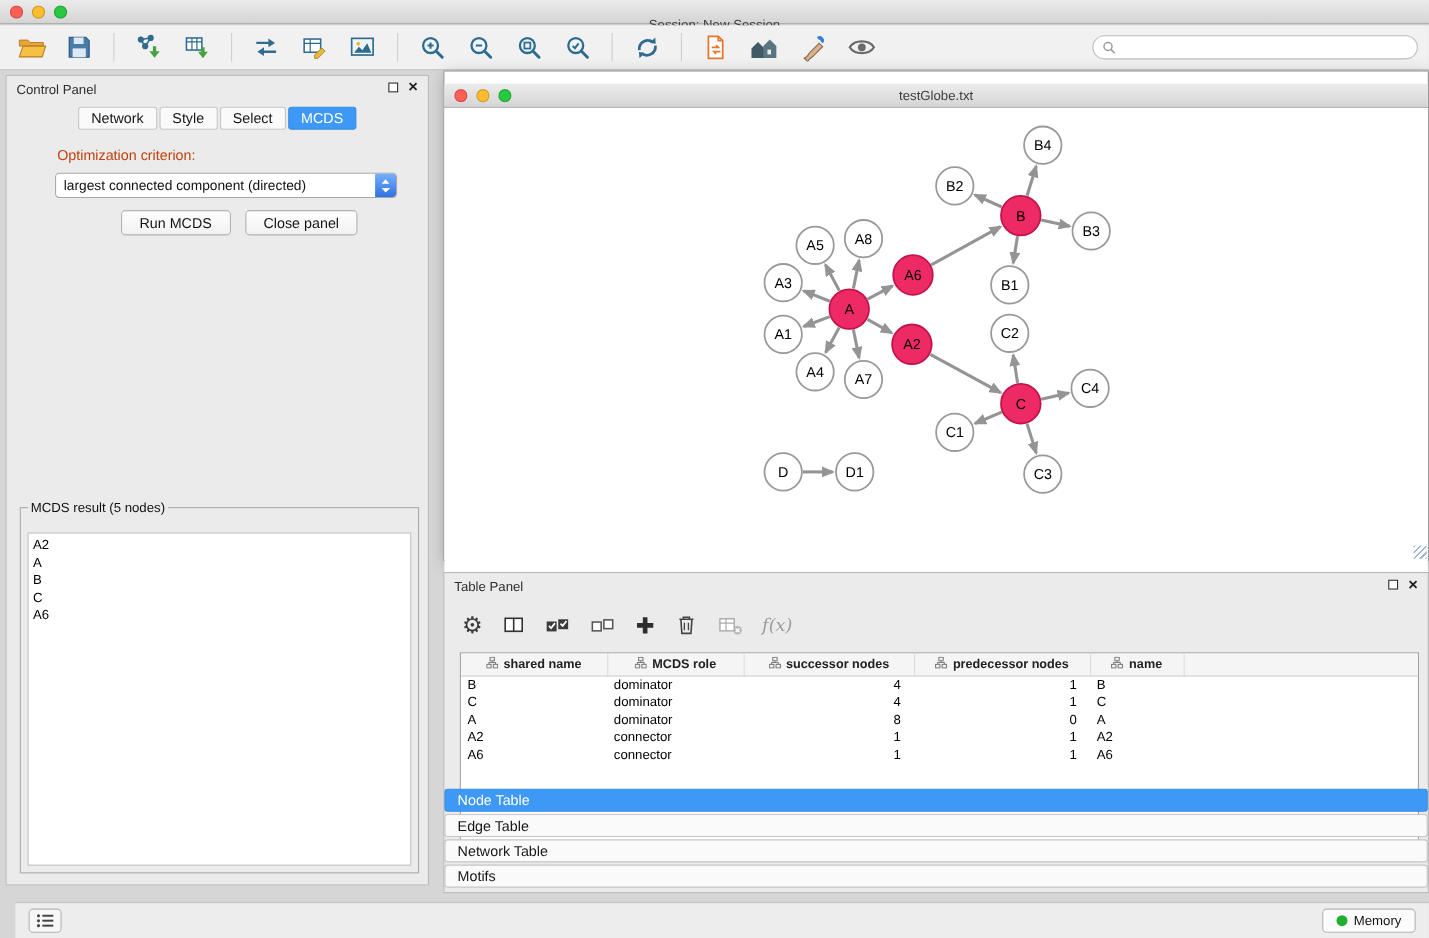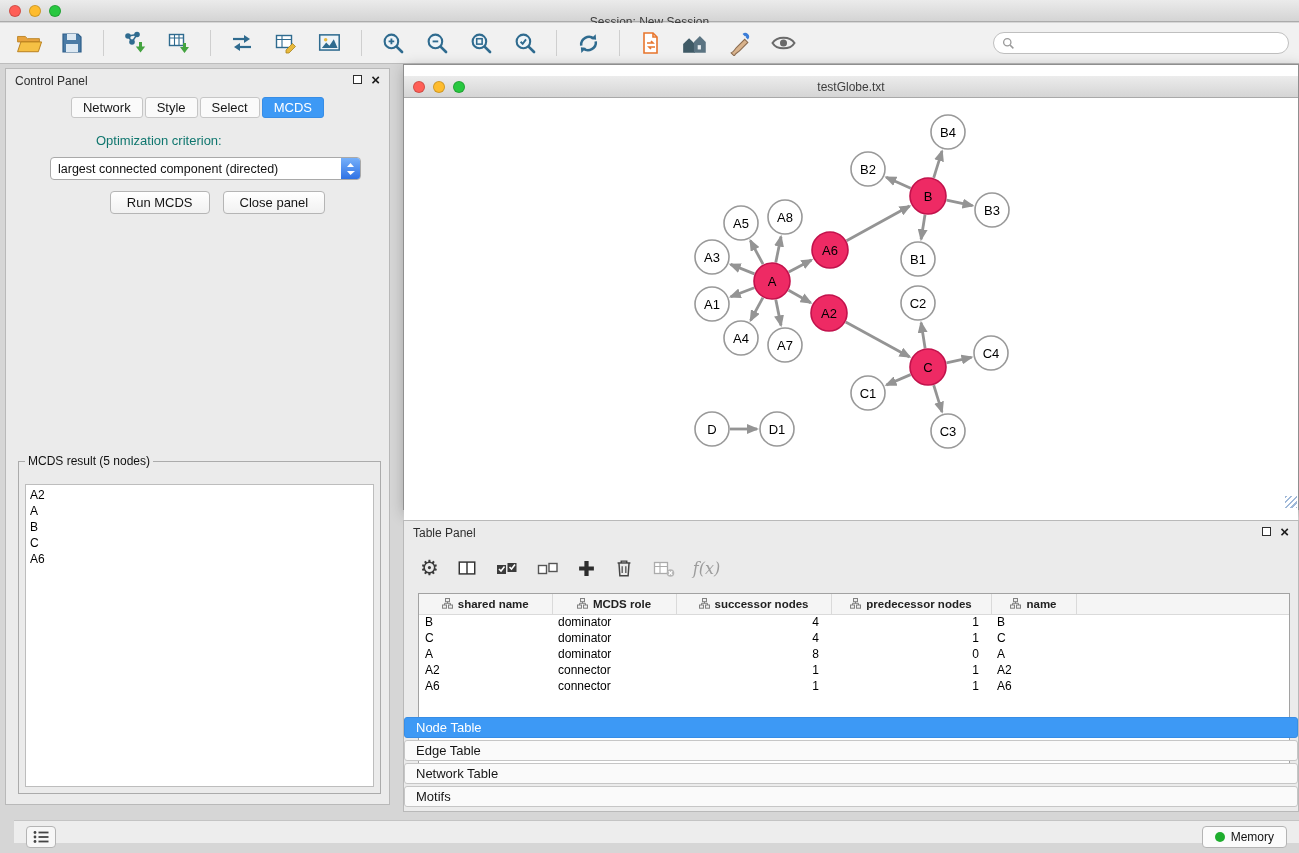--- a/index.html
+++ b/index.html
@@ -32,21 +32,21 @@
   .float-btn { width:9px; height:9px; border:1.5px solid #2e2e2e; display:inline-block; background:#fff; }
   .close-btn { font-size:15px; font-weight:bold; line-height:11px; color:#1c1c1c; }
 
   
   .control-panel { position:absolute; left:5px; top:68px; width:385px; height:737px;
     background:#ebebeb; border:1px solid #b9b9b9; }
   .cp-tabs { position:absolute; top:28px; left:0; right:0; display:flex; justify-content:center; gap:2px; }
   .ui-tab { font-size:13px; padding:2px 11px; background:#fafafa; border:1px solid #c6c6c6;
     border-radius:3px; color:#161616; }
   .ui-tab.active { background:#3d99f5; border-color:#378de6; color:#fff; }
-  .opt-label { position:absolute; top:64px; left:46px; font-size:13px; color:#0f766e;margin-left:44px; }
+  .opt-label { position:absolute; top:64px; left:46px; font-size:13px; color:#c2410c; }
   .criterion-select { position:absolute; top:88px; left:44px; width:311px; height:23px; background:#fff;
     border:1px solid #a9a9a9; border-radius:4px; display:flex; align-items:center; }
   .sel-text { flex:1; font-size:12.5px; padding:0 7px; color:#111; white-space:nowrap; overflow:hidden; }
   .sel-stepper { width:19px; height:100%; border-radius:0 3px 3px 0;
     background:linear-gradient(#76b0fa,#2f72e4); display:flex; align-items:center; justify-content:center; }
   .cp-buttons { position:absolute; top:122px; left:0; right:0; display:flex; justify-content:center; gap:13px;padding-left:40px; }
   .mac-btn { background:linear-gradient(#ffffff,#f1f1f1); border:1px solid #b5b5b5; border-radius:4px;
     height:23px; padding:0 16px; font-size:13px; color:#151515; font-family:"Liberation Sans",sans-serif; }
   .mcds-fieldset { position:absolute; top:385px; left:12px; right:8px; bottom:10px;
     border:1px solid #ababab; padding:4px 6px 6px; }
@@ -82,21 +82,21 @@
     font-weight:600; font-size:11.5px; color:#222; text-align:center; white-space:nowrap; overflow:hidden; }
   .table-wrap thead th:first-child { border-left:none; }
   .table-wrap thead th:last-child { border-right:none; }
   .th-icon { margin-right:5px; vertical-align:-1px; }
   .table-wrap td { font-size:12px; color:#000; height:16px; padding:0 6px; white-space:nowrap; overflow:hidden; }
   .table-wrap td.num { text-align:right; padding-right:12px; }
   .col-0{width:133px}.col-1{width:124px}.col-2{width:155px}.col-3{width:160px}.col-4{width:85px}
   .tp-tabs { position:absolute; bottom:4px; left:0; right:0; display:flex; justify-content:center; gap:2px;flex-direction:column; }
 
   
-  .status-bar { position:absolute; left:14px; right:0; top:820px; height:23px; background:#ededed;
+  .status-bar { position:absolute; left:14px; right:0; top:820px; height:33px; background:#ededed;
     border-top:1px solid #c4c4c4; }
   .status-left-btn { position:absolute; left:12px; top:5px; width:30px; height:22px;
     background:#f7f7f7; border:1px solid #b4b4b4; border-radius:4px;
     display:flex; align-items:center; justify-content:center; }
   .memory-btn { position:absolute; right:12px; top:5px; height:22px; padding:0 12px;
     background:#fbfbfb; border:1px solid #b4b4b4; border-radius:4px;
     display:flex; align-items:center; gap:6px; font-size:12px; color:#111;
     font-family:"Liberation Sans",sans-serif; }
   .mem-dot { width:10px; height:10px; border-radius:50%; background:#1fae2e; display:inline-block; }
 </style>

